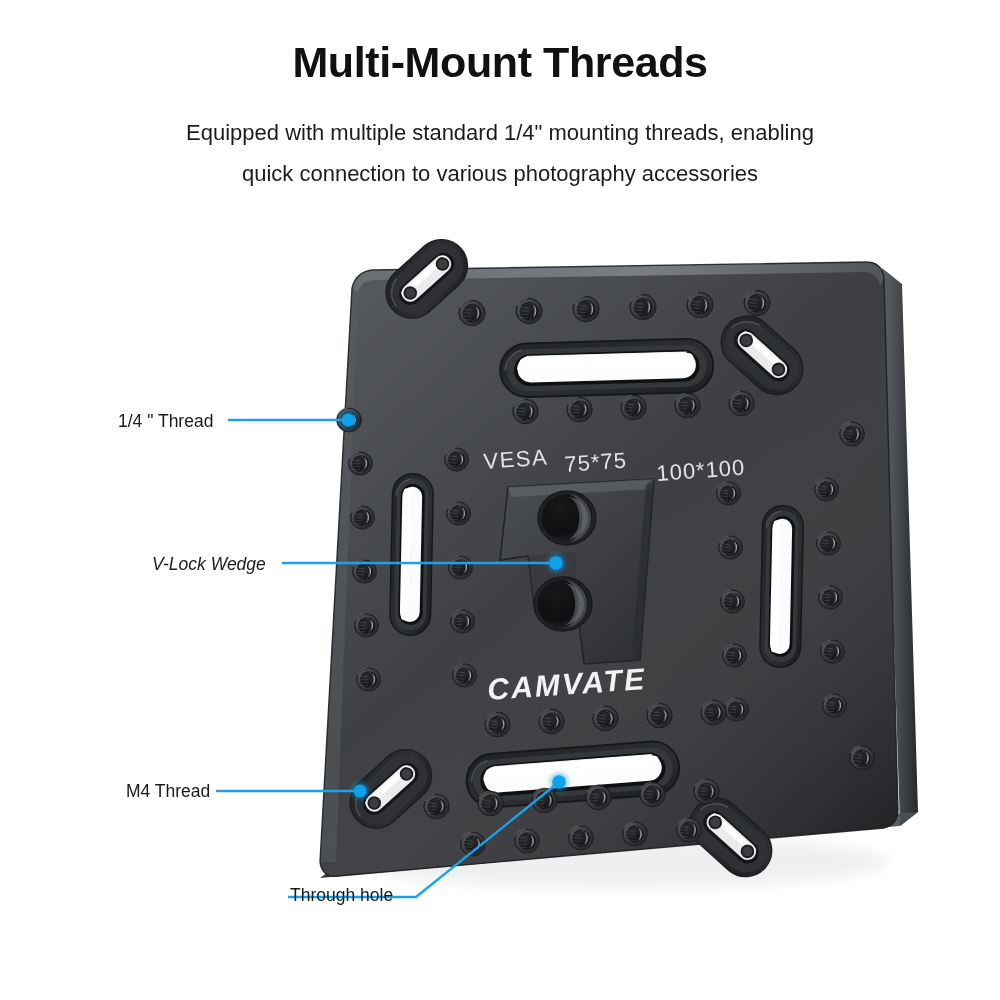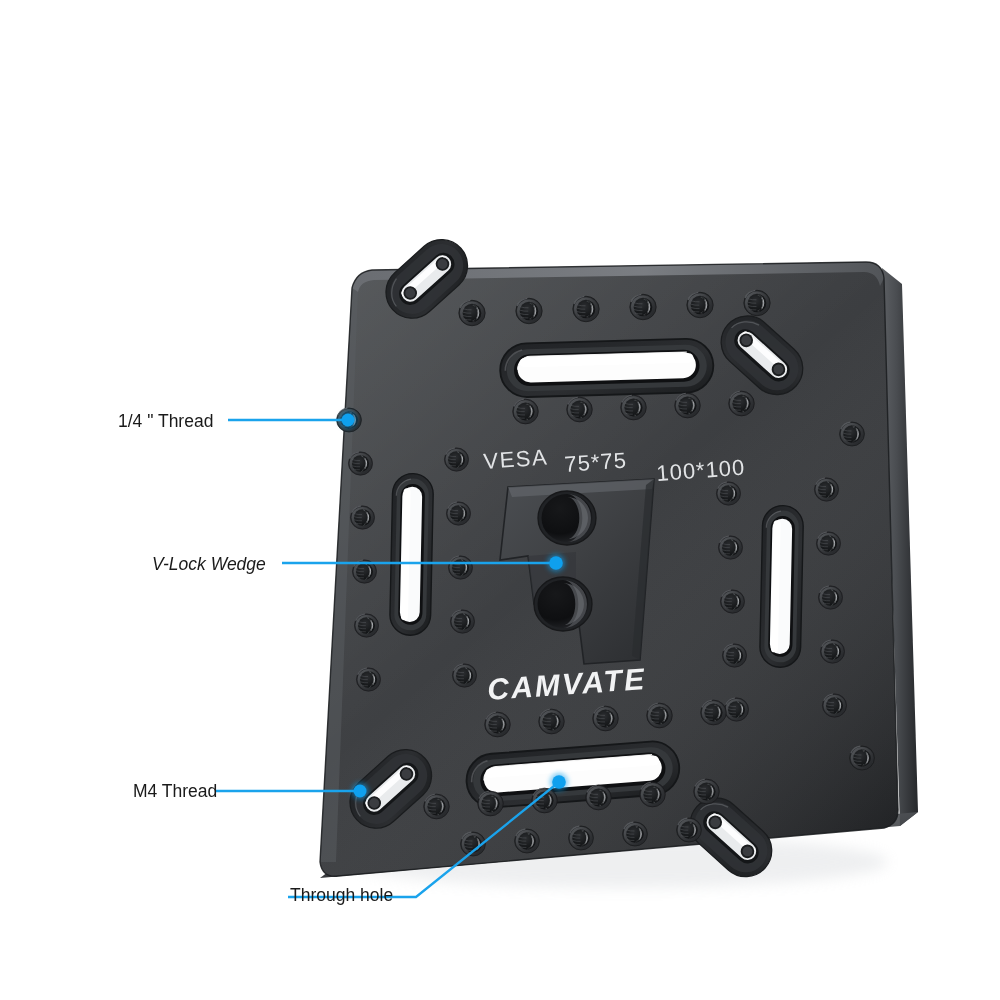--- a/index.html
+++ b/index.html
@@ -33,28 +33,35 @@
   
   .callout{
     position:absolute;
     font-size:17.5px;
     color:#1a1a1a;
     white-space:nowrap;
     font-weight:400;
   }
   #lbl-quarter{left:118px;top:411px;}
   #lbl-vlock{left:152px;top:554px;font-style:italic;}
-  #lbl-m4{left:133px;top:781px;}
+  #lbl-m4{left:126px;top:781px;}
   #lbl-through{left:290px;top:885px;}
 </style>
 </head>
 <body>
 
 <div class="page">
 
+  <div class="header">
+    <h1 class="title">Multi-Mount Threads</h1>
+    <p class="subtitle">
+      <span class="l1">Equipped with multiple standard 1/4" mounting threads, enabling</span>
+      <span class="l2">quick connection to various photography accessories</span>
+    </p>
+  </div>
 
   <div class="stage">
   <svg width="1000" height="1000" viewBox="0 0 1000 1000" xmlns="http://www.w3.org/2000/svg">
     <defs>
 
       <linearGradient id="faceGrad" x1="0" y1="0" x2="1" y2="1">
         <stop offset="0%" stop-color="#45484b"></stop>
         <stop offset="35%" stop-color="#3c3e41"></stop>
         <stop offset="70%" stop-color="#333538"></stop>
         <stop offset="100%" stop-color="#2a2c2f"></stop>

